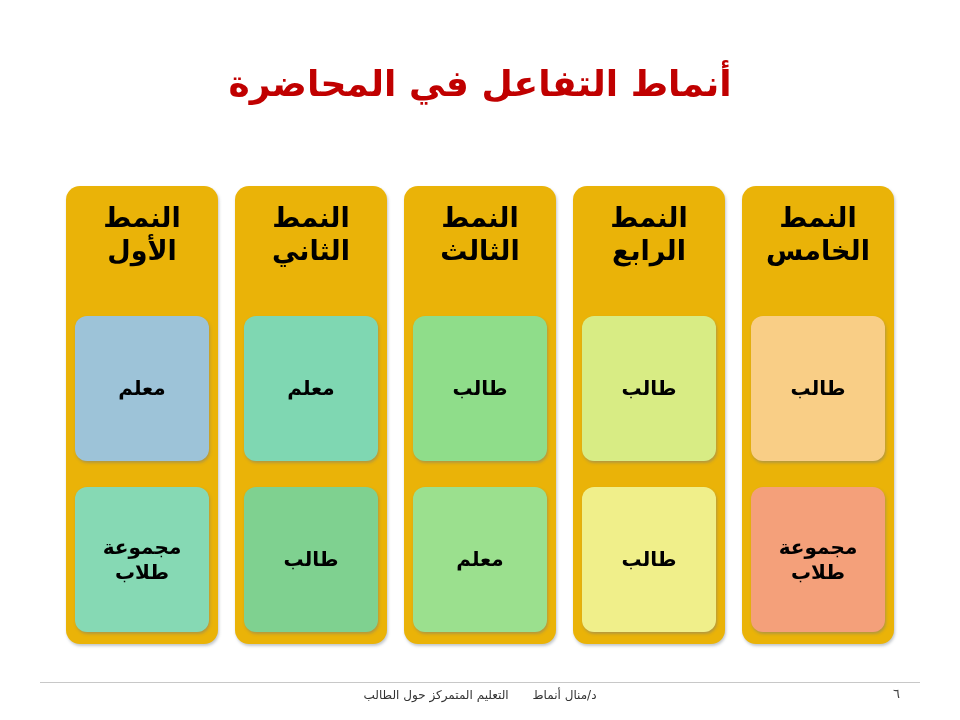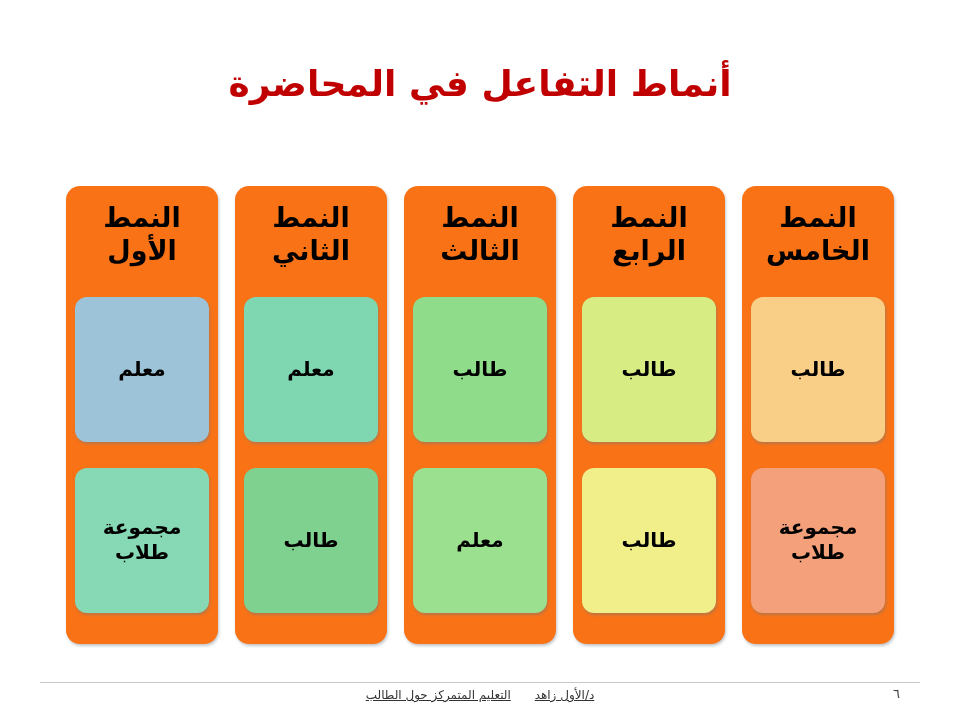--- a/index.html
+++ b/index.html
@@ -46,21 +46,21 @@
     flex-direction: row-reverse;
     justify-content: space-between;
     align-items: flex-start;
     direction: rtl;
   }
 
   .column {
     width: 152px;
     height: 458px;
     border-radius: 14px;
-    background: #f97316;
+    background: #eab308;
     box-shadow: 1px 2px 3px rgba(120,130,140,0.45);
     box-sizing: border-box;
     padding: 10px 8px 12px 8px;
     display: flex;
     flex-direction: column;
     align-items: center;
   }
 
   .column-title {
     font-size: 27px;
@@ -72,21 +72,21 @@
     margin-top: 6px;
     margin-bottom: 10px;
     white-space: pre-line;
   }
 
   .boxes {
     width: 100%;
     flex: 1;
     display: flex;
     flex-direction: column;
-    justify-content: center;
+    justify-content: flex-end;
     align-items: center;
     gap: 26px;
   }
 
   .box {
     width: 134px;
     height: 145px;
     border-radius: 12px;
     display: flex;
     align-items: center;
@@ -130,21 +130,21 @@
   .footer-center {
     position: absolute;
     top: 8px;
     left: 0;
     width: 960px;
     text-align: center;
     font-size: 12px;
     color: #333333;
     direction: rtl;
   }
-  .footer-center span { margin: 0 10px; text-decoration: underline; }
+  .footer-center span { margin: 0 10px; }
 </style>
 </head>
 <body>
 
 <div class="slide">
 
   <div class="slide-title">أنماط التفاعل في المحاضرة</div>
 
   <div class="columns">
 
@@ -194,18 +194,18 @@
 طلاب</div>
       </div>
     </div>
 
   </div>
 
   <div class="footer">
     <div class="footer-line"></div>
     <div class="footer-page">٦</div>
     <div class="footer-center">
-      <span>د/الأول زاهد</span>
+      <span>د/منال أنماط</span>
       <span>التعليم المتمركز حول الطالب</span>
     </div>
   </div>
 
 </div>
 
 </body></html>

